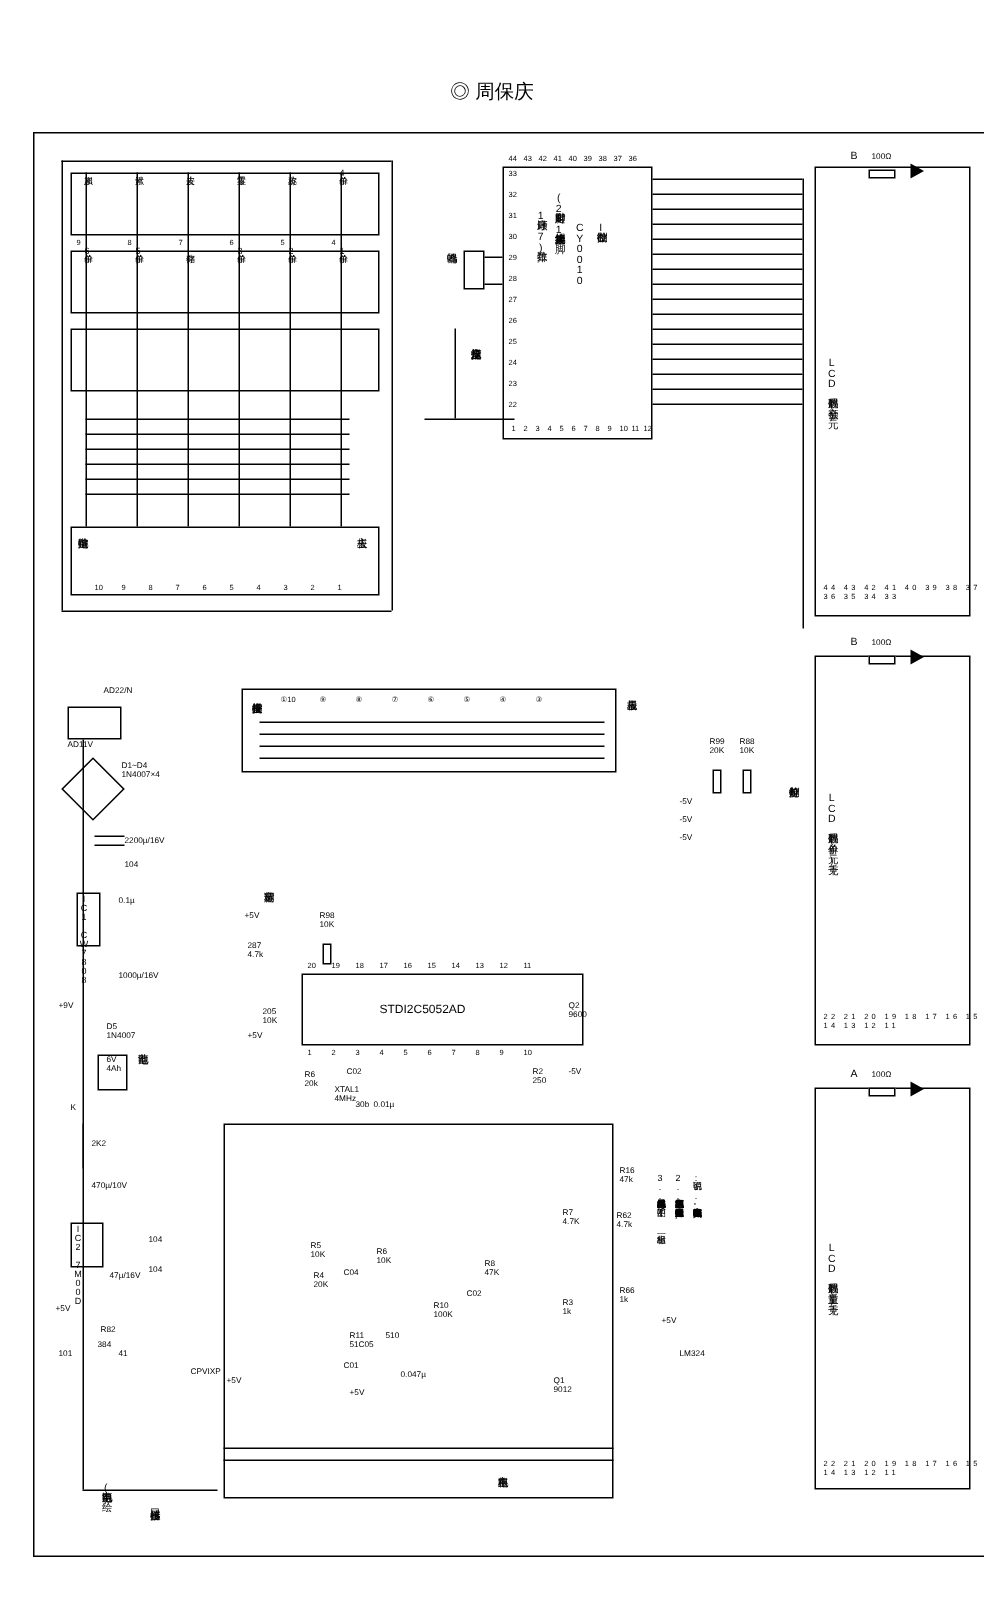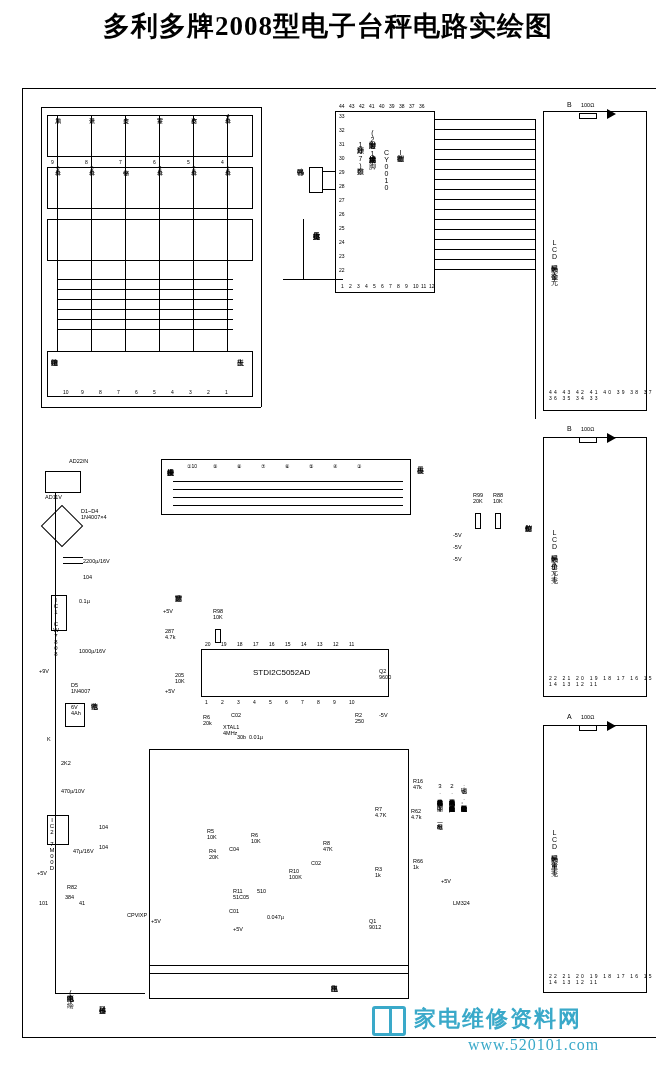--- a/index.html
+++ b/index.html
@@ -38,21 +38,21 @@
   .wmurl{position:absolute;left:96px;top:34px;font-size:16px;color:#3aa9c9;font-family:"Liberation Serif",serif;letter-spacing:1px;}
 
   .note{position:absolute;font-size:6px;writing-mode:vertical-rl;text-orientation:upright;line-height:1.5;}
 
   .tri{position:absolute;width:0;height:0;}
 </style>
 </head>
 <body>
 
 <div id="root">
-  <div class="ttl">多利多牌2008型电子台秤电路实绘图</div>
+  <div class="sub">◎ 周保庆</div>
 
   <div class="sheet">
 
     <div class="ln h" style="left:18px;top:18px;width:220px;"></div>
     <div class="ln v" style="left:18px;top:18px;height:300px;"></div>
     <div class="ln h" style="left:18px;top:318px;width:220px;"></div>
     <div class="ln v" style="left:238px;top:18px;height:300px;"></div>
 
     <div class="bx" style="left:24px;top:26px;width:206px;height:42px;"></div>
     <div class="bx" style="left:24px;top:78px;width:206px;height:42px;"></div>
@@ -345,18 +345,13 @@
 
     <div class="note" style="left:436px;top:694px;">说明:1.本电子秤被硬存入图中标有电子秤信号电路。</div>
     <div class="note" style="left:424px;top:694px;">2.电源插头为单相三芯电源,由浙江温州电子衡器有限公司生产。</div>
     <div class="note" style="left:412px;top:694px;">3.本机器各接口采用排线接,图中R4 标出一组</div>
 
     <div class="lbl" style="left:388px;top:720px;">R62<br>4.7k</div>
     <div class="lbl" style="left:390px;top:770px;">R66<br>1k</div>
     <div class="lbl" style="left:390px;top:690px;">R16<br>47k</div>
   </div>
 
-  <div class="wm">
-    <div class="wmbook"></div>
-    <div class="wmtxt">家电维修资料网</div>
-    <div class="wmurl">www.520101.com</div>
-  </div>
 </div>
 
 </body></html>

